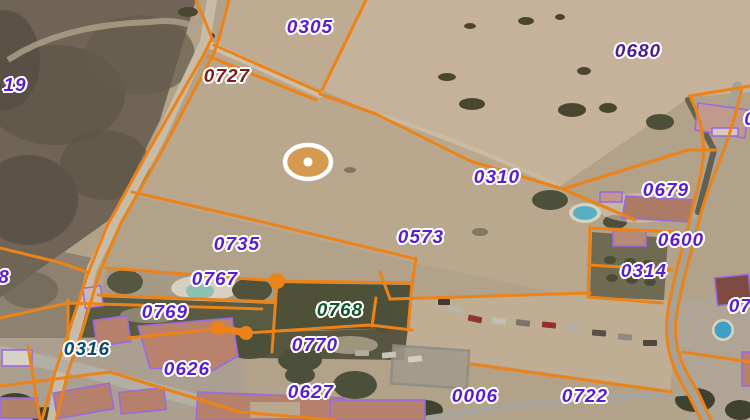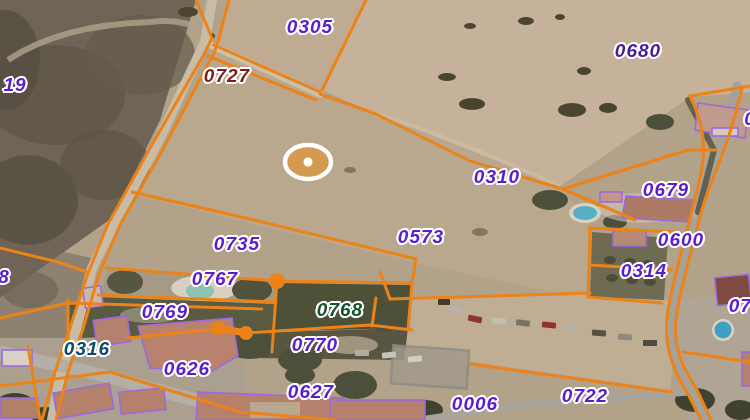--- a/index.html
+++ b/index.html
@@ -237,19 +237,19 @@
       <span class="parcel-label" style="left: 631px; top: 271px; color: rgb(90, 30, 207); margin-left: 8px;">0314</span>
       <span class="parcel-label" style="left: 416px; top: 237px; color: rgb(90, 30, 207);">0573</span>
       <span class="parcel-label" style="left: 232px; top: 244px; color: rgb(90, 30, 207);">0735</span>
       <span class="parcel-label" style="left: 210px; top: 279px; color: rgb(90, 30, 207);">0767</span>
       <span class="parcel-label" style="left: 160px; top: 312px; color: rgb(90, 30, 207);">0769</span>
       <span class="parcel-label" style="left: 335px; top: 310px; color: #14532d;">0768</span>
       <span class="parcel-label" style="left: 310px; top: 345px; color: rgb(90, 30, 207);">0770</span>
       <span class="parcel-label" style="left: 82px; top: 349px; color: #0c4a6e; font-style: italic;">0316</span>
       <span class="parcel-label" style="left: 182px; top: 369px; color: rgb(90, 30, 207);">0626</span>
       <span class="parcel-label" style="left: 290px; top: 392px; color: rgb(90, 30, 207); margin-left: 16px;">0627</span>
-      <span class="parcel-label" style="left: 470px; top: 396px; color: rgb(90, 30, 207); margin-top: 8px;">0006</span>
+      <span class="parcel-label" style="left: 470px; top: 396px; color: rgb(90, 30, 207);">0006</span>
       <span class="parcel-label" style="left: 580px; top: 396px; color: rgb(90, 30, 207);">0722</span>
       <span class="parcel-label" style="left: 741px; top: 306px; color: rgb(90, 30, 207);">070</span>
       <span class="parcel-label" style="left: 745px; top: 119px; color: rgb(90, 30, 207);">0</span>
       <span class="parcel-label" style="left: -1px; top: 277px; color: rgb(90, 30, 207);">8</span>
     </div>
 </div>
 
 </body></html>

